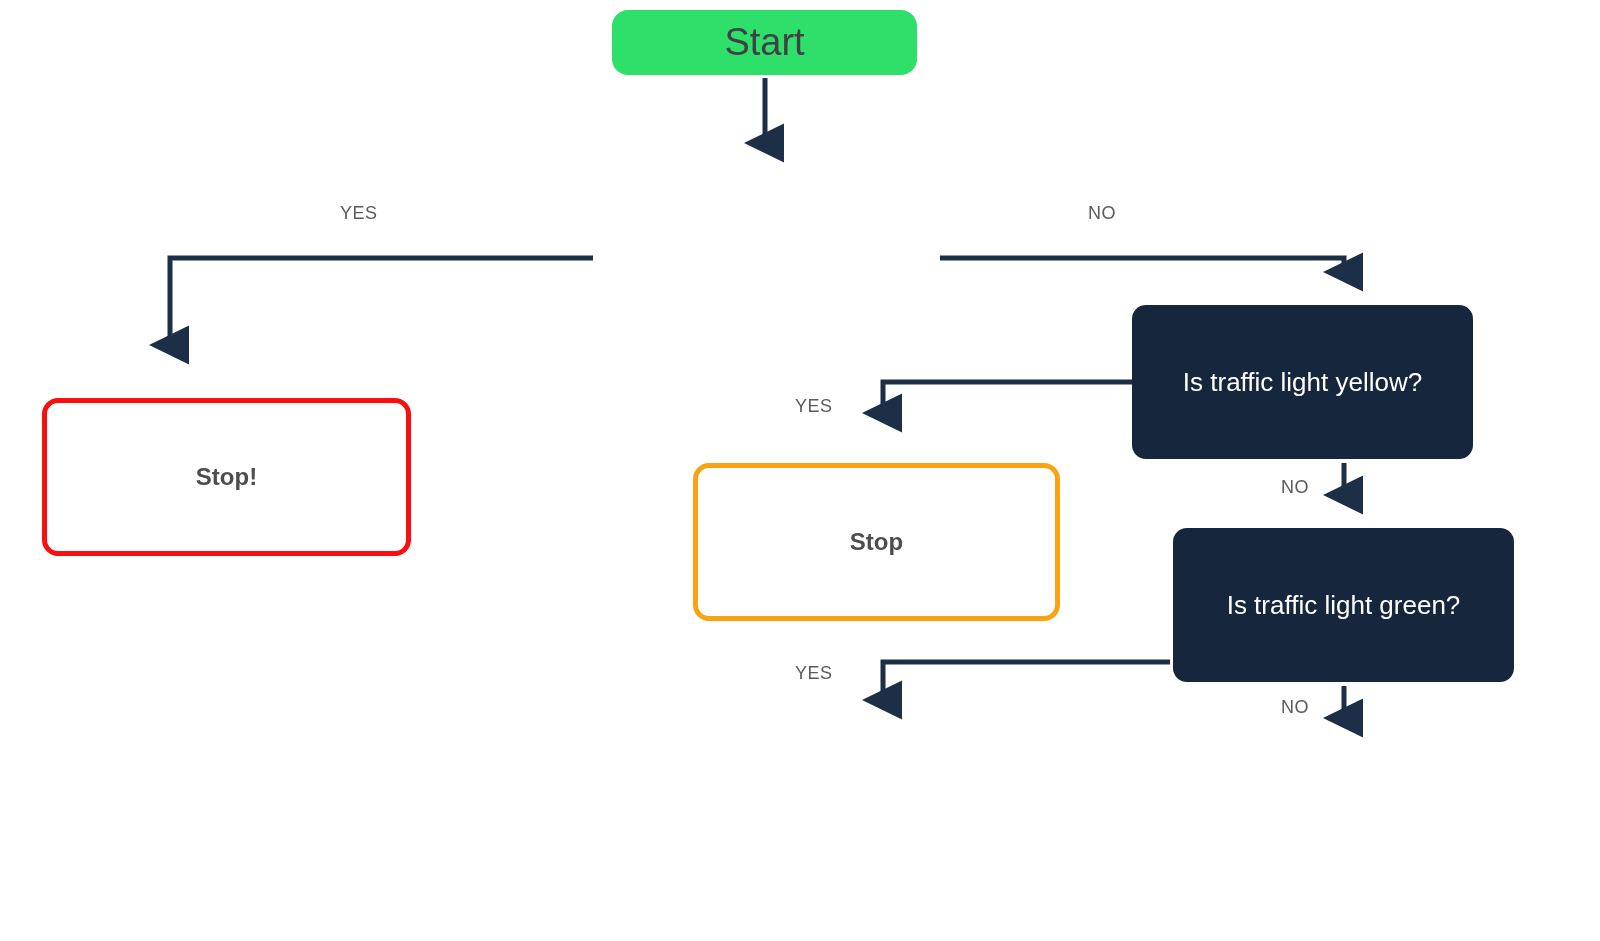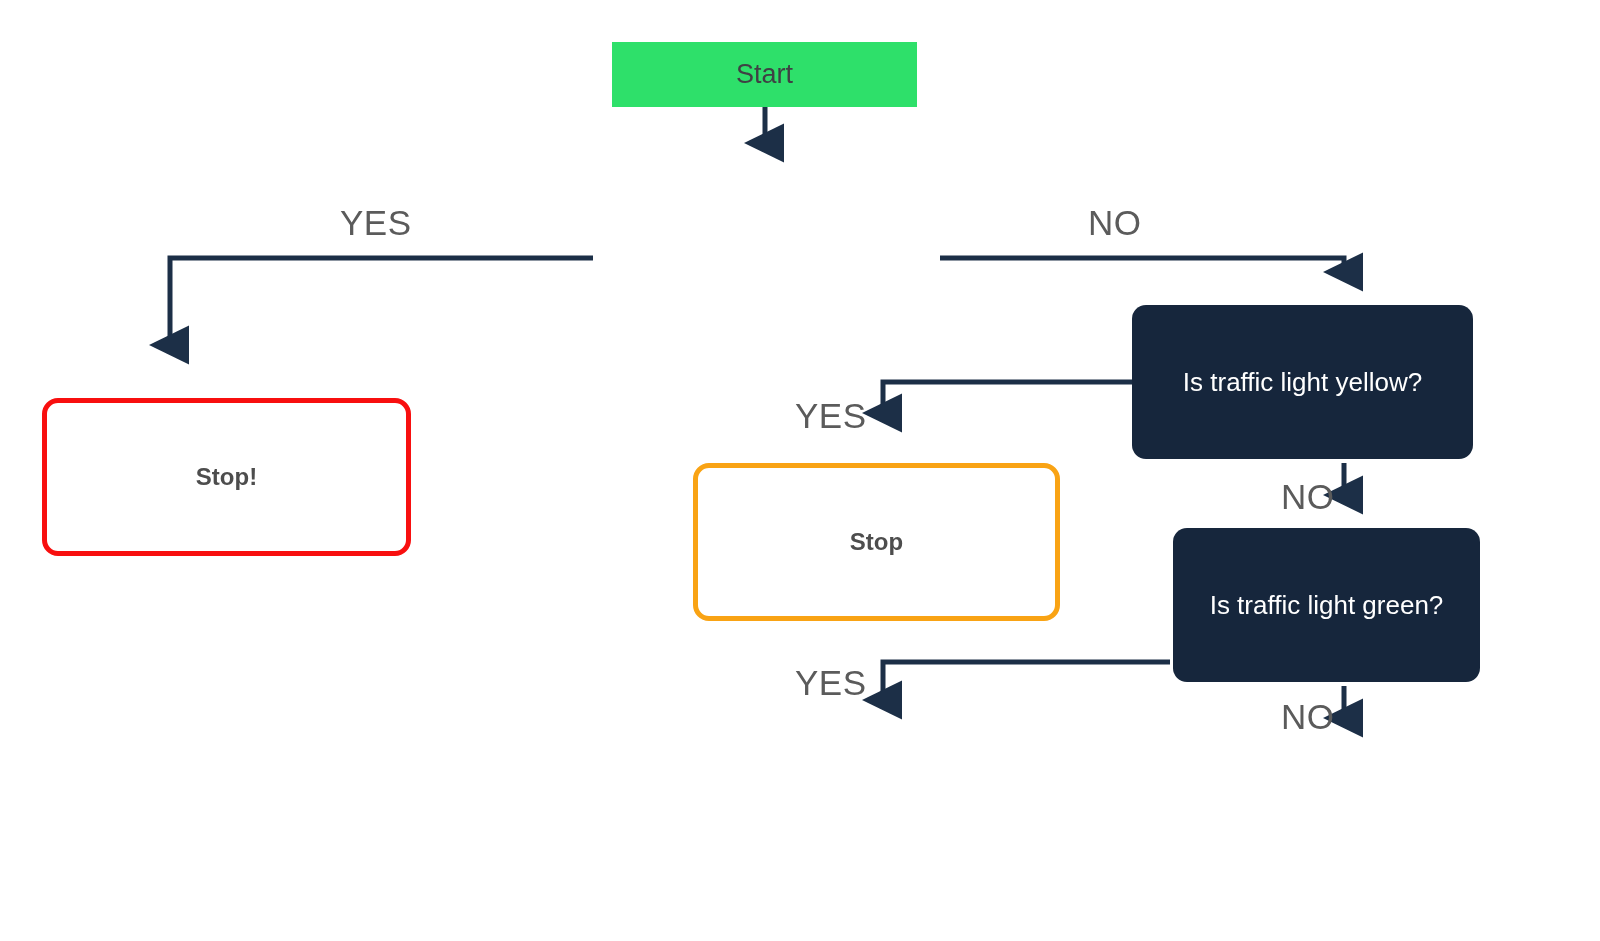--- a/index.html
+++ b/index.html
@@ -30,25 +30,24 @@
     display: flex;
     align-items: center;
     justify-content: center;
     text-align: center;
     border-radius: 12px;
     background: #ffffff;
   }
   .node-start {
     background: #2ee06a;
     border: none;
-    border-radius: 0;
+    border-radius: 16px;
     color: #3f4144;
-    font-size: 27px;
+    font-size: 38px;
     font-weight: 400;
-    margin-top: 32px;
   }
   .node-decision {
     background: #16263c;
     border: none;
     color: #ffffff;
     font-size: 26px;
     font-weight: 400;
     border-radius: 14px;
   }
   .node-terminal {
@@ -60,21 +59,21 @@
     border-radius: 16px;
   }
   .node-terminal.stop   { border-color: #f80f0f; }
   .node-terminal.slow   { border-color: #f9a314; }
   .node-terminal.go     { border-color: #2ee06a; }
   .node-terminal.invalid{ border-color: #4b4b4d; }
 
   .edge-label {
     position: absolute;
     color: #5b5b5b;
-    font-size: 35px;
+    font-size: 18px;
     font-weight: 400;
     letter-spacing: 0.5px;
     white-space: nowrap;
     user-select: none;
   }
 </style>
 </head>
 <body>
 
 <div id="flow-root">
@@ -118,21 +117,21 @@
   </div>
 
   <div class="node-box node-decision" style="left:1132px; top:305px; width:341px; height:154px;">
     <span>Is traffic light yellow?</span>
   </div>
 
   <div class="node-box node-terminal slow" style="left:693px; top:463px; width:367px; height:158px;">
     <span>Stop</span>
   </div>
 
-  <div class="node-box node-decision" style="left:1173px; top:528px; width:307px; height:154px;">
+  <div class="node-box node-decision" style="left:1173px; top:528px; width:341px; height:154px;">
     <span>Is traffic light green?</span>
   </div>
 
 
 
   <div class="edge-label" style="left:340px; top:203px;">YES</div>
 
   <div class="edge-label" style="left:1088px; top:203px;">NO</div>
 
   <div class="edge-label" style="left:795px; top:396px;">YES</div>

